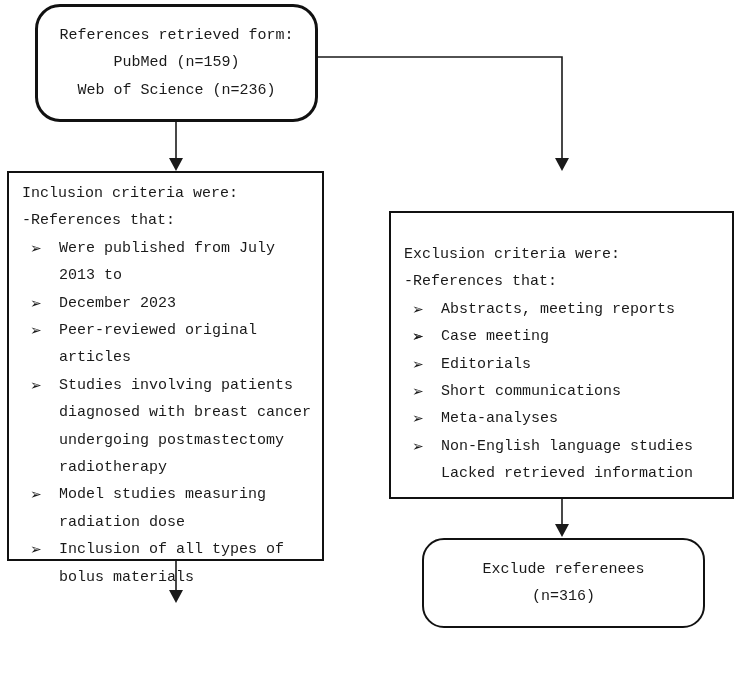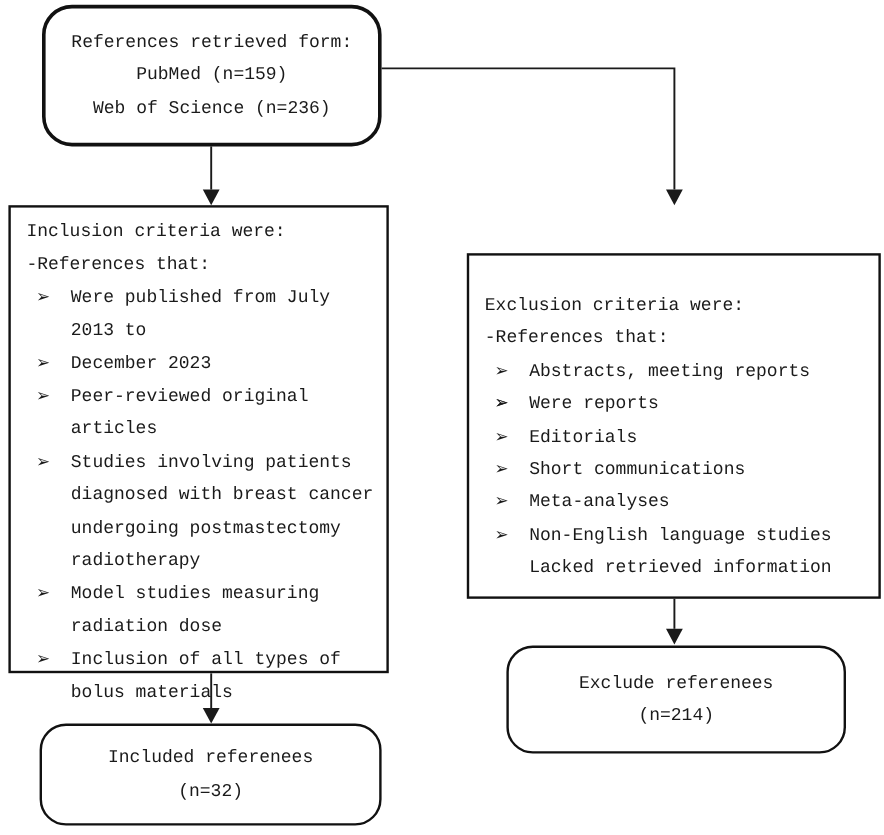--- a/index.html
+++ b/index.html
@@ -140,21 +140,21 @@
     <ul class="criteria">
       <li>
         <span class="bullet">➢</span>
         <span>Abstracts, meeting reports</span>
       </li>
       <li>
         <span class="bullet">➢</span>
       </li>
       <li>
         <span class="bullet">➢</span>
-        <span>Were reports</span>
+        <span>Case meeting</span>
       </li>
       <li>
         <span class="bullet">➢</span>
         <span>Editorials</span>
       </li>
       <li>
         <span class="bullet">➢</span>
         <span>Short communications</span>
       </li>
       <li>
@@ -165,23 +165,19 @@
         <span class="bullet">➢</span>
         <span>Non-English language studies</span>
       </li>
       <li class="no-bullet">
         
         <span>Lacked retrieved information</span>
       </li>
     </ul>
   </div>
 
-  <div class="box rounded included-box">
-    <div>Included referenees</div>
-    <div>(n=32)</div>
-  </div>
 
   <div class="box rounded excluded-box">
     <div>Exclude referenees</div>
-    <div>(n=214)</div>
+    <div>(n=316)</div>
   </div>
 
 </div>
 
 </body></html>

